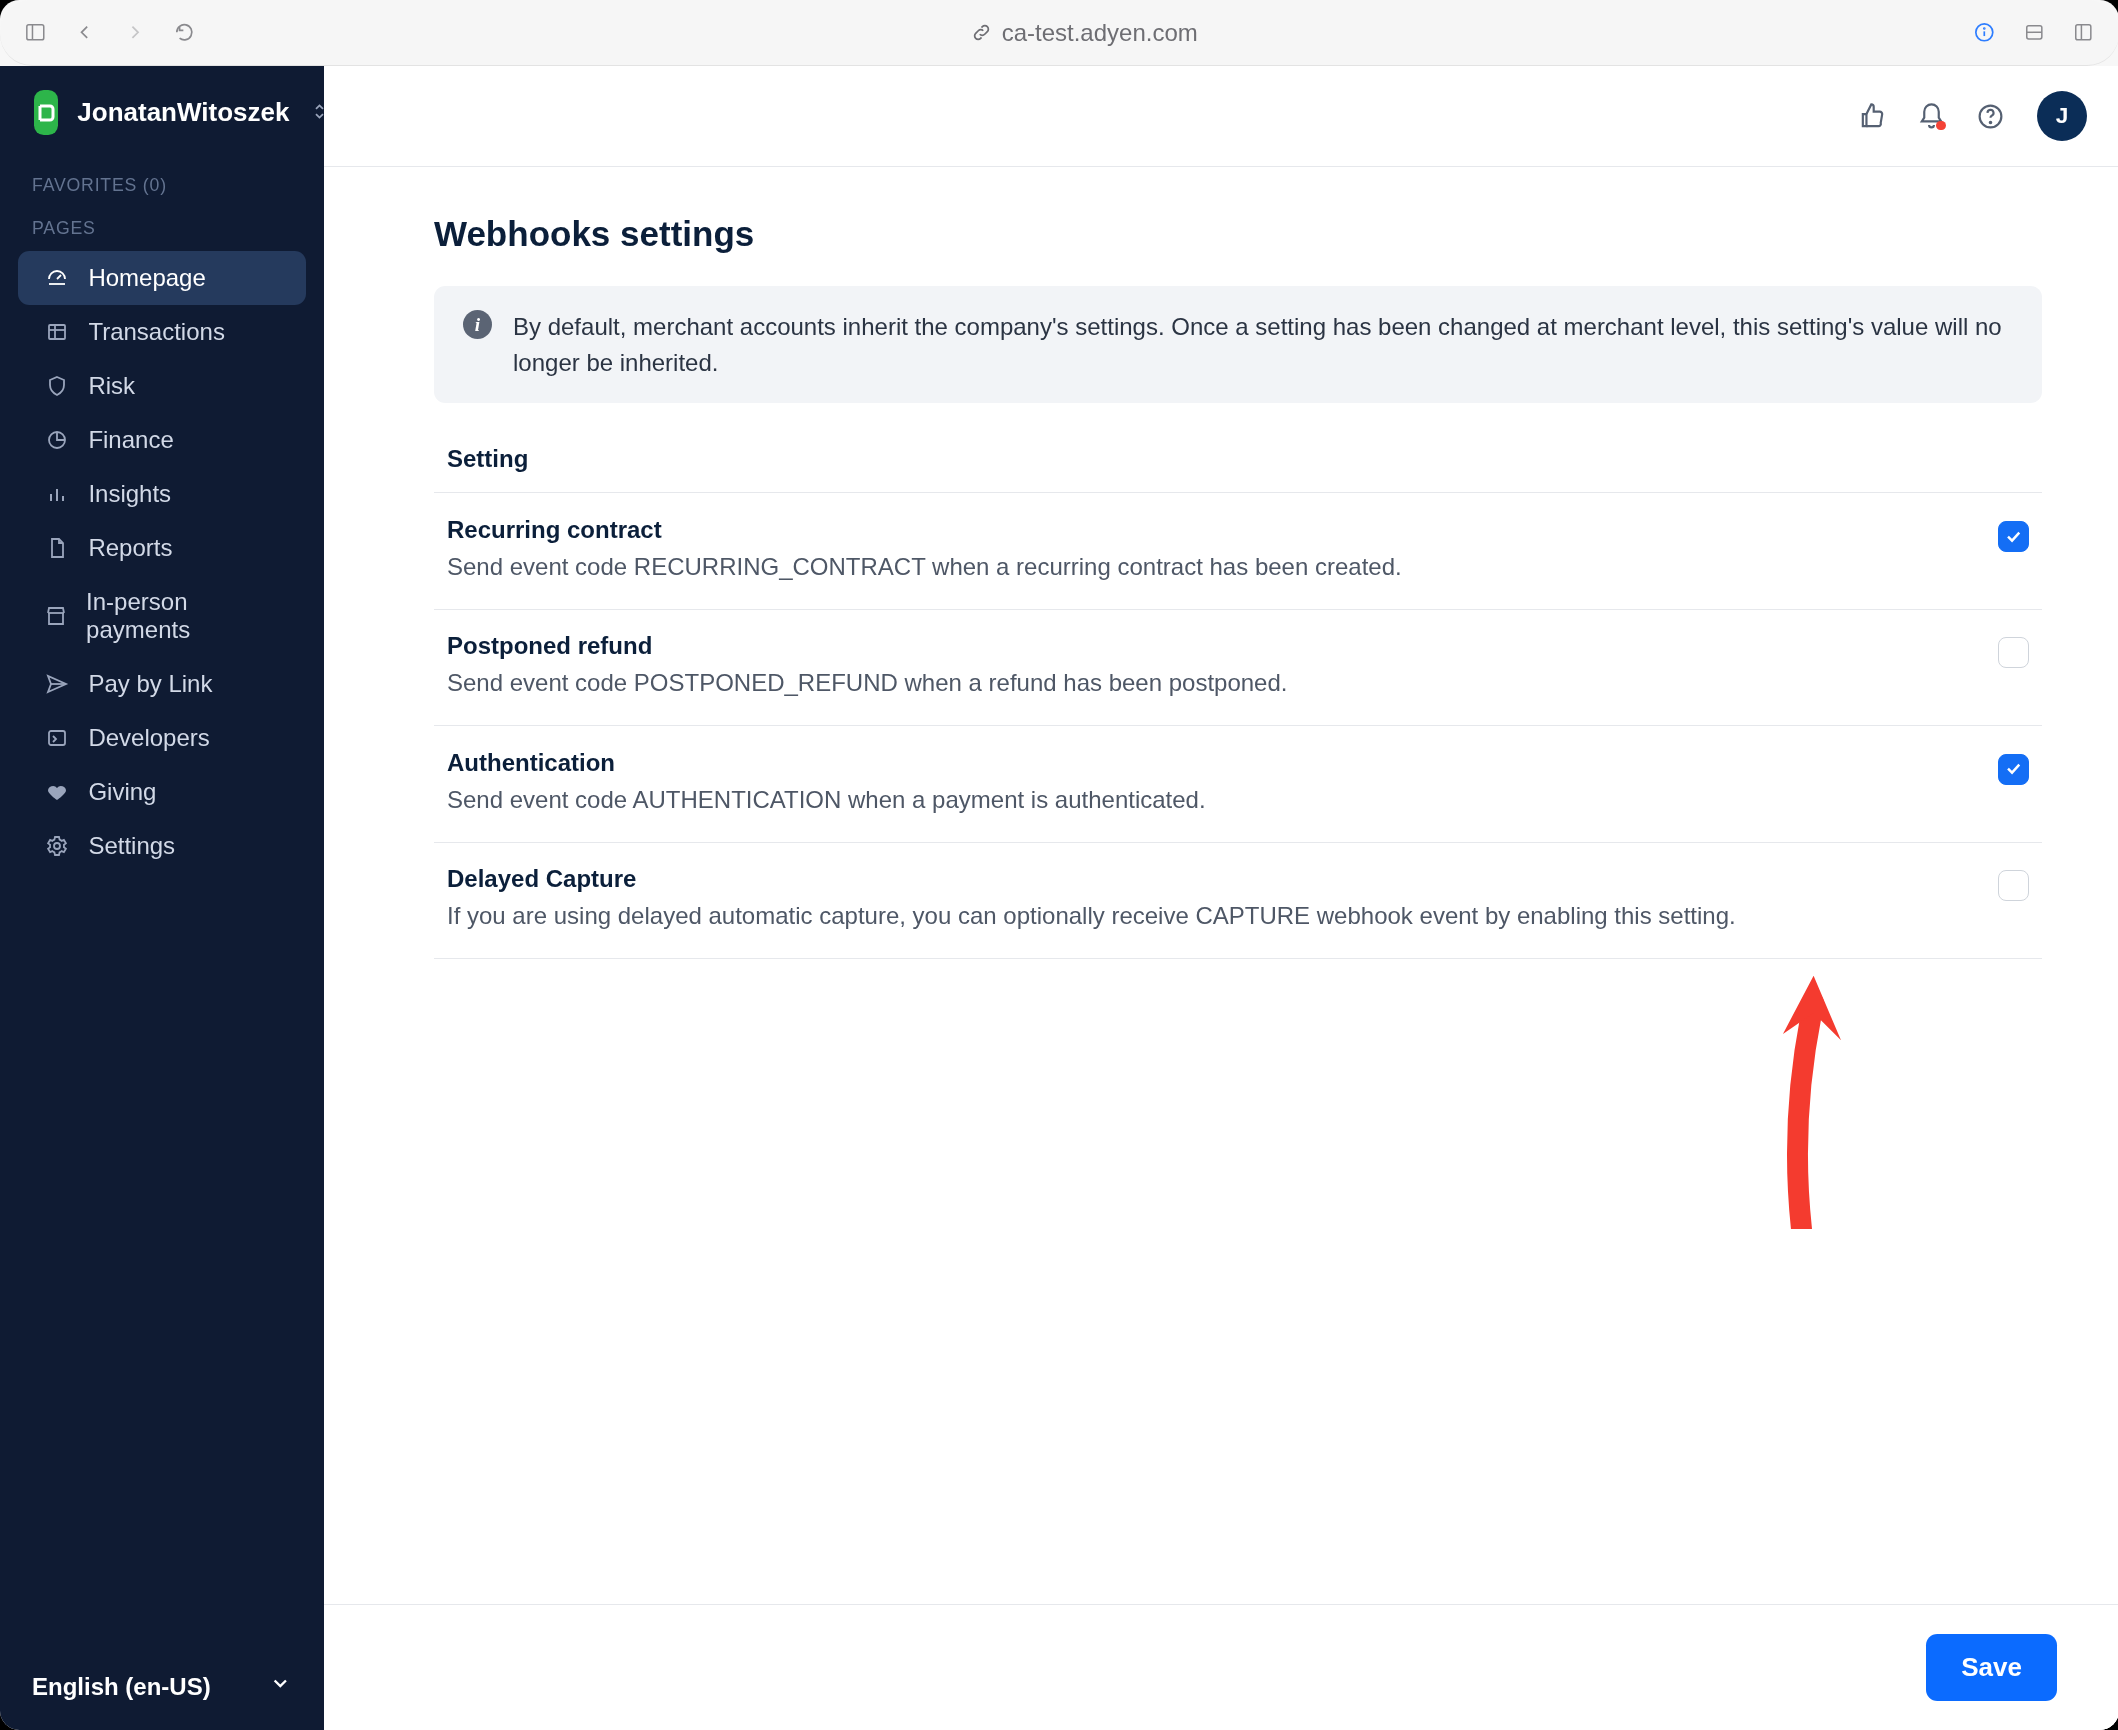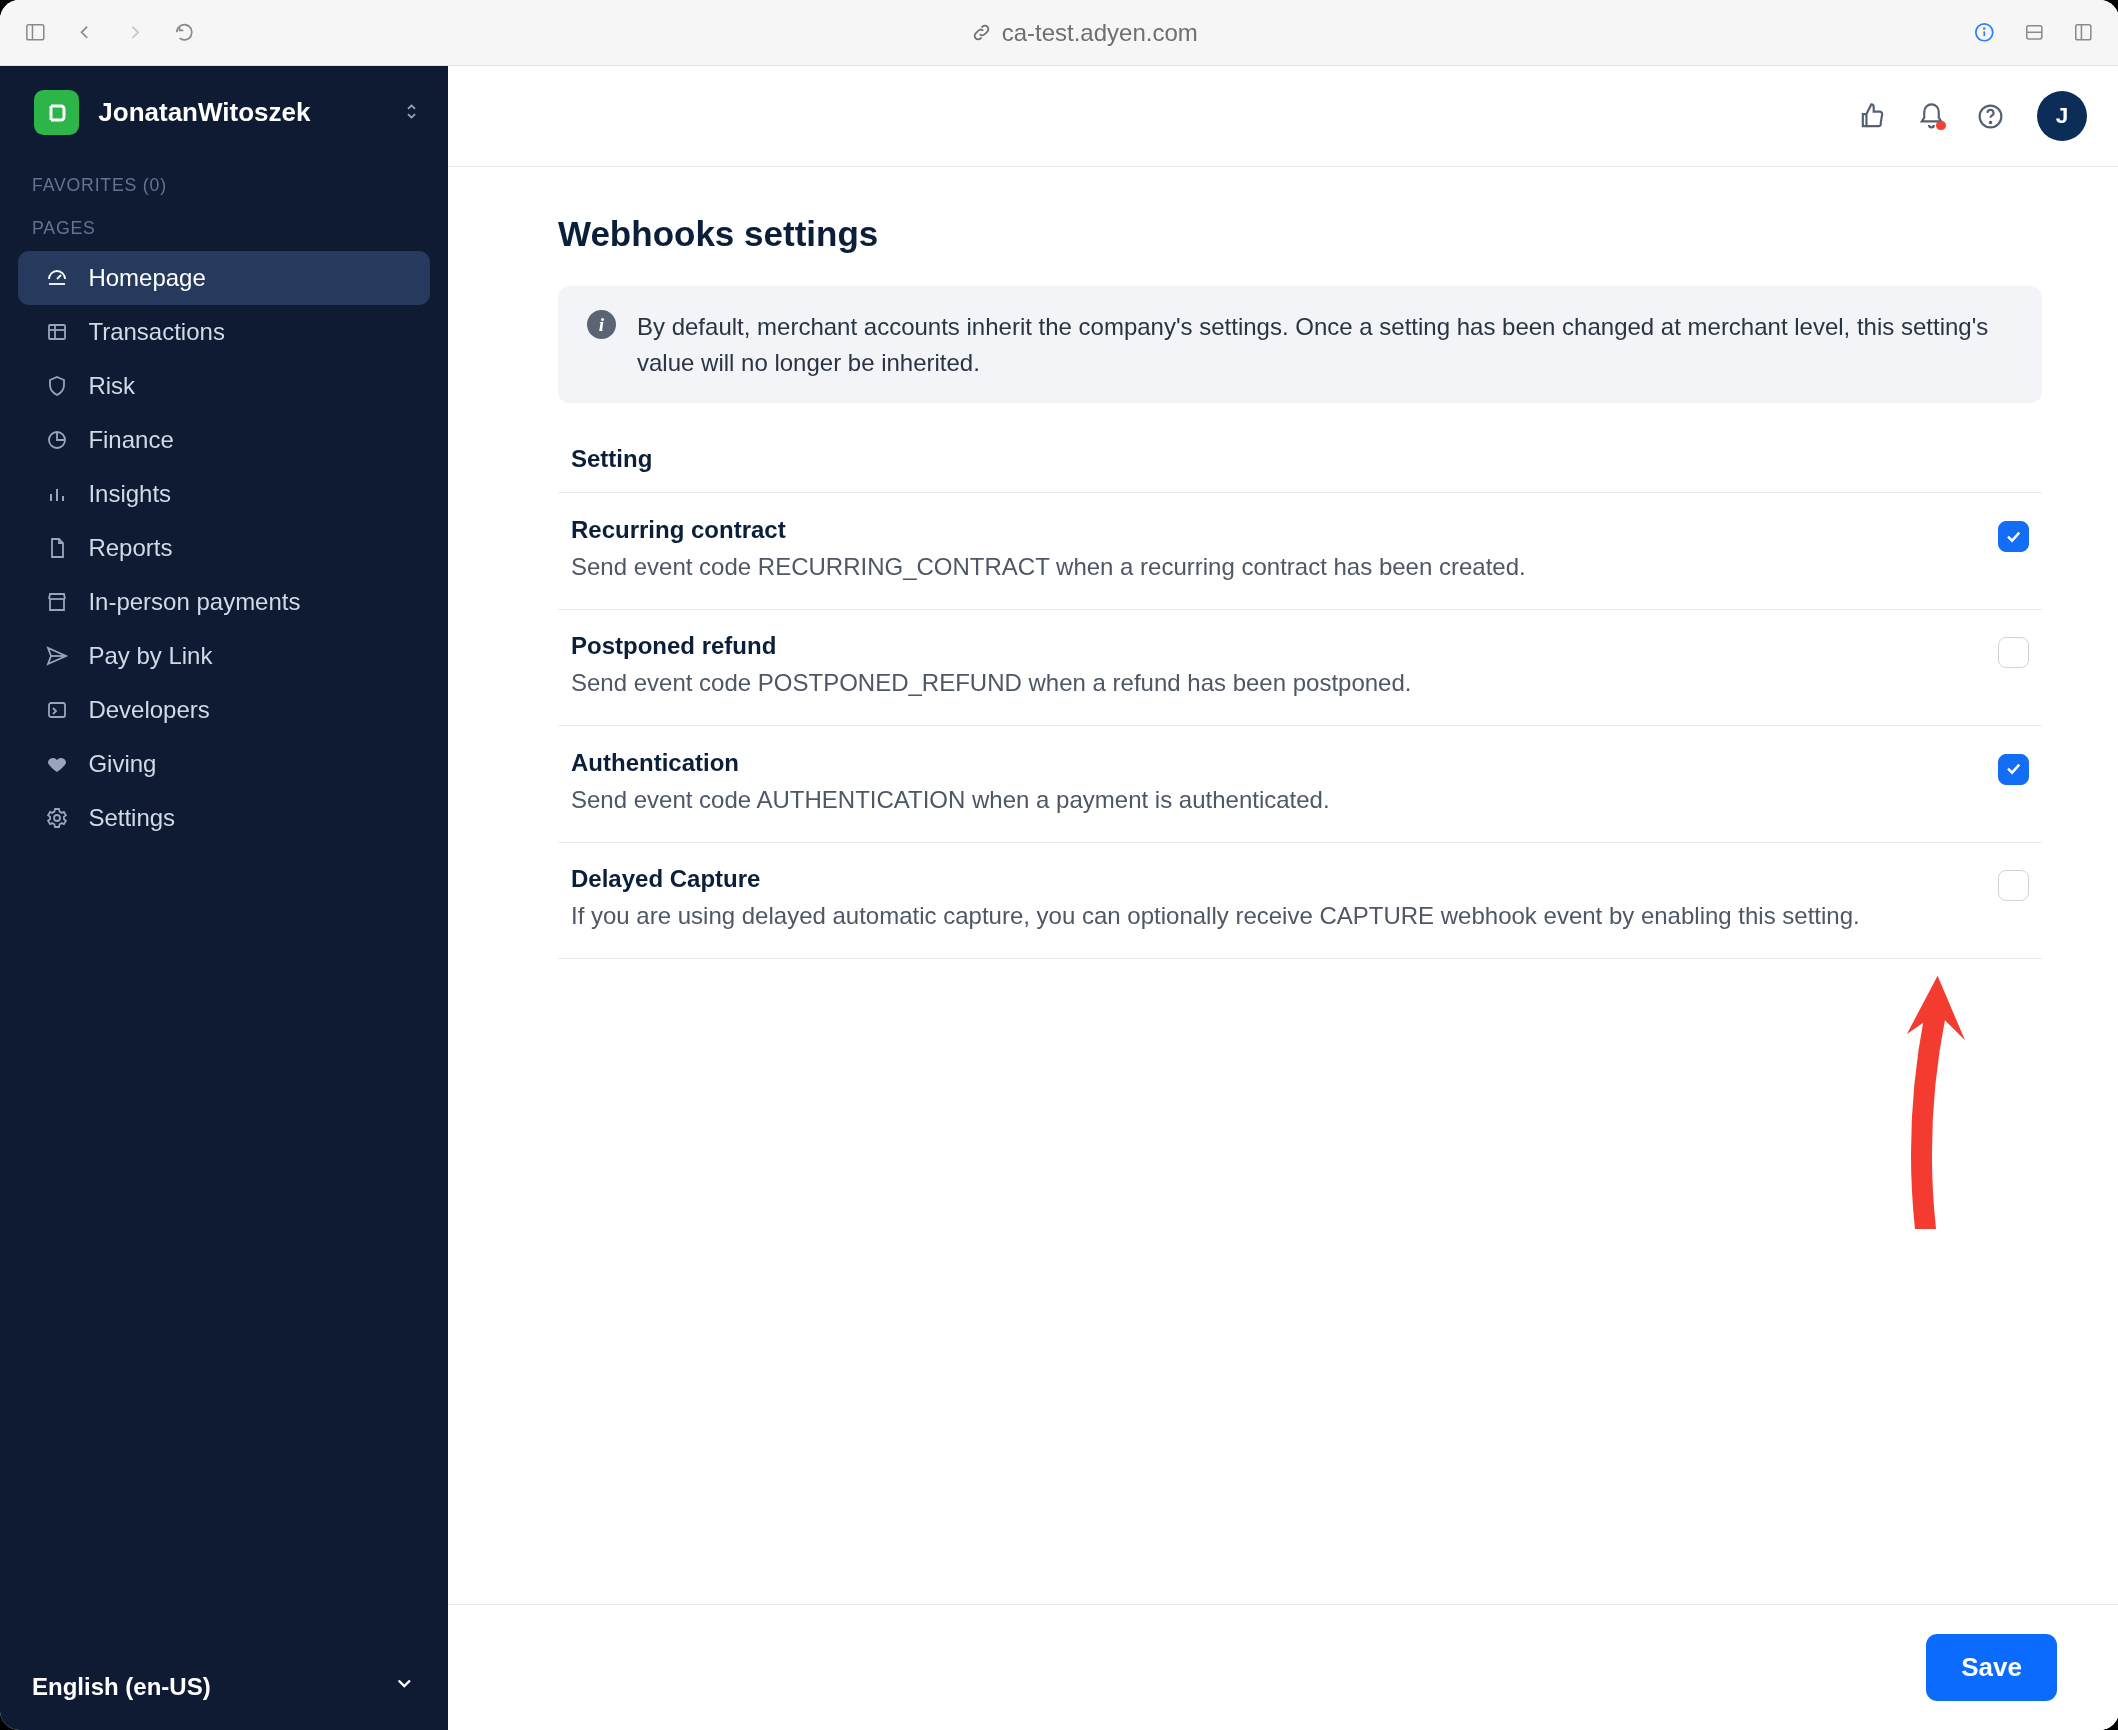--- a/index.html
+++ b/index.html
@@ -40,36 +40,37 @@
     display:flex; flex-direction:column;
   }
   
   .browser-chrome {
     height: 66px;
     background: #f6f6f6;
     border-bottom: 0.8px solid var(--browser-border);
     display:flex; align-items:center;
     padding: 0 19.3px;
     gap: 13px;
+    border-radius: 32px;
   }
   .chrome-left, .chrome-right { display:flex; align-items:center; gap:17.7px; }
   .chrome-center { flex:1; display:flex; justify-content:center; align-items:center; }
   .chrome-btn {
     width:32px; height:32px; display:flex; align-items:center; justify-content:center;
     color:#8a8a8e; border-radius:6.4px;
   }
   .chrome-btn svg { width:22.6px; height:22.6px; }
   .chrome-btn.info svg { color:#2d7dff; }
   .urlbox { display:flex; align-items:center; gap:9.7px; color:#6e6e73; font-size:24px; }
   .urlbox svg { width:21px; height:21px; }
   
   .app { flex:1; display:flex; min-height:0; }
   
   .sidebar {
-    width: 448px; background: var(--sidebar-bg);
+    width: 324px; background: var(--sidebar-bg);
     display:flex; flex-direction:column;
     color: var(--text-light);
     padding-bottom: 0;
   }
   .account-switcher {
     display:flex; align-items:center; gap:19.3px;
     padding: 24px 26px 24px 34px;
   }
   .app-logo {
     width:45px; height:45px; border-radius:9.7px; background:#2db54a;

